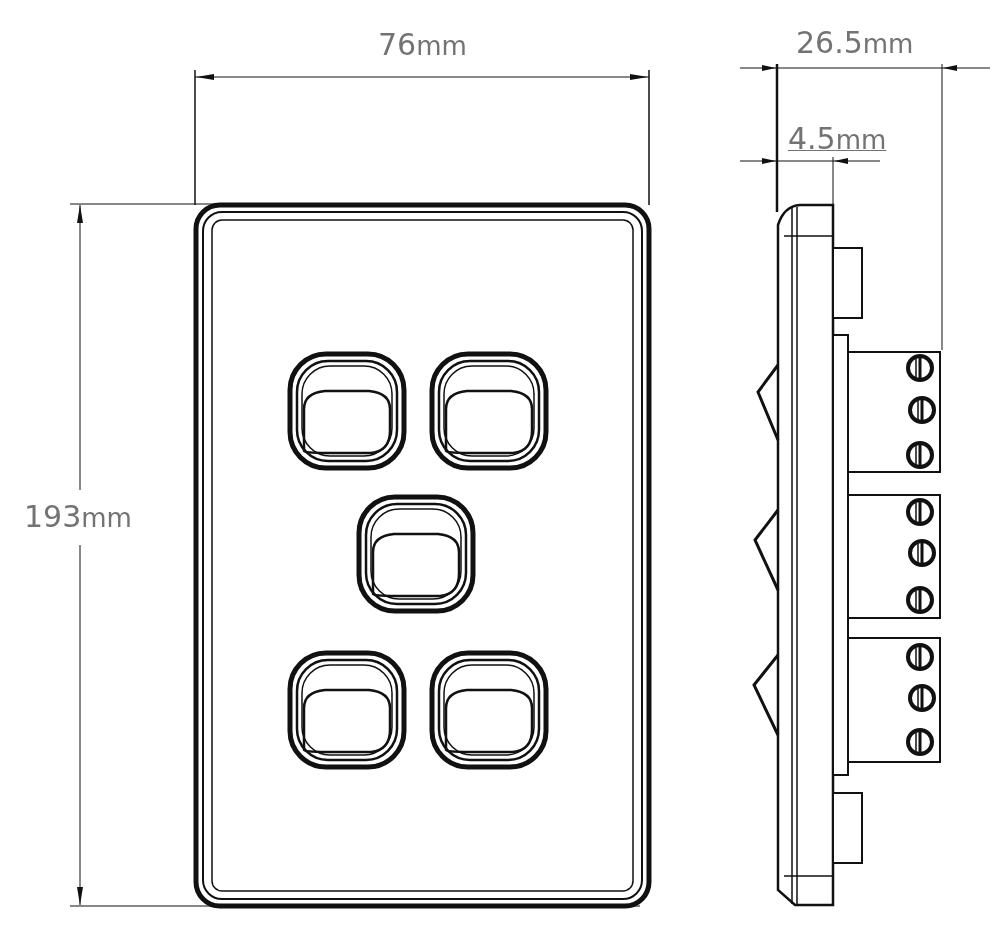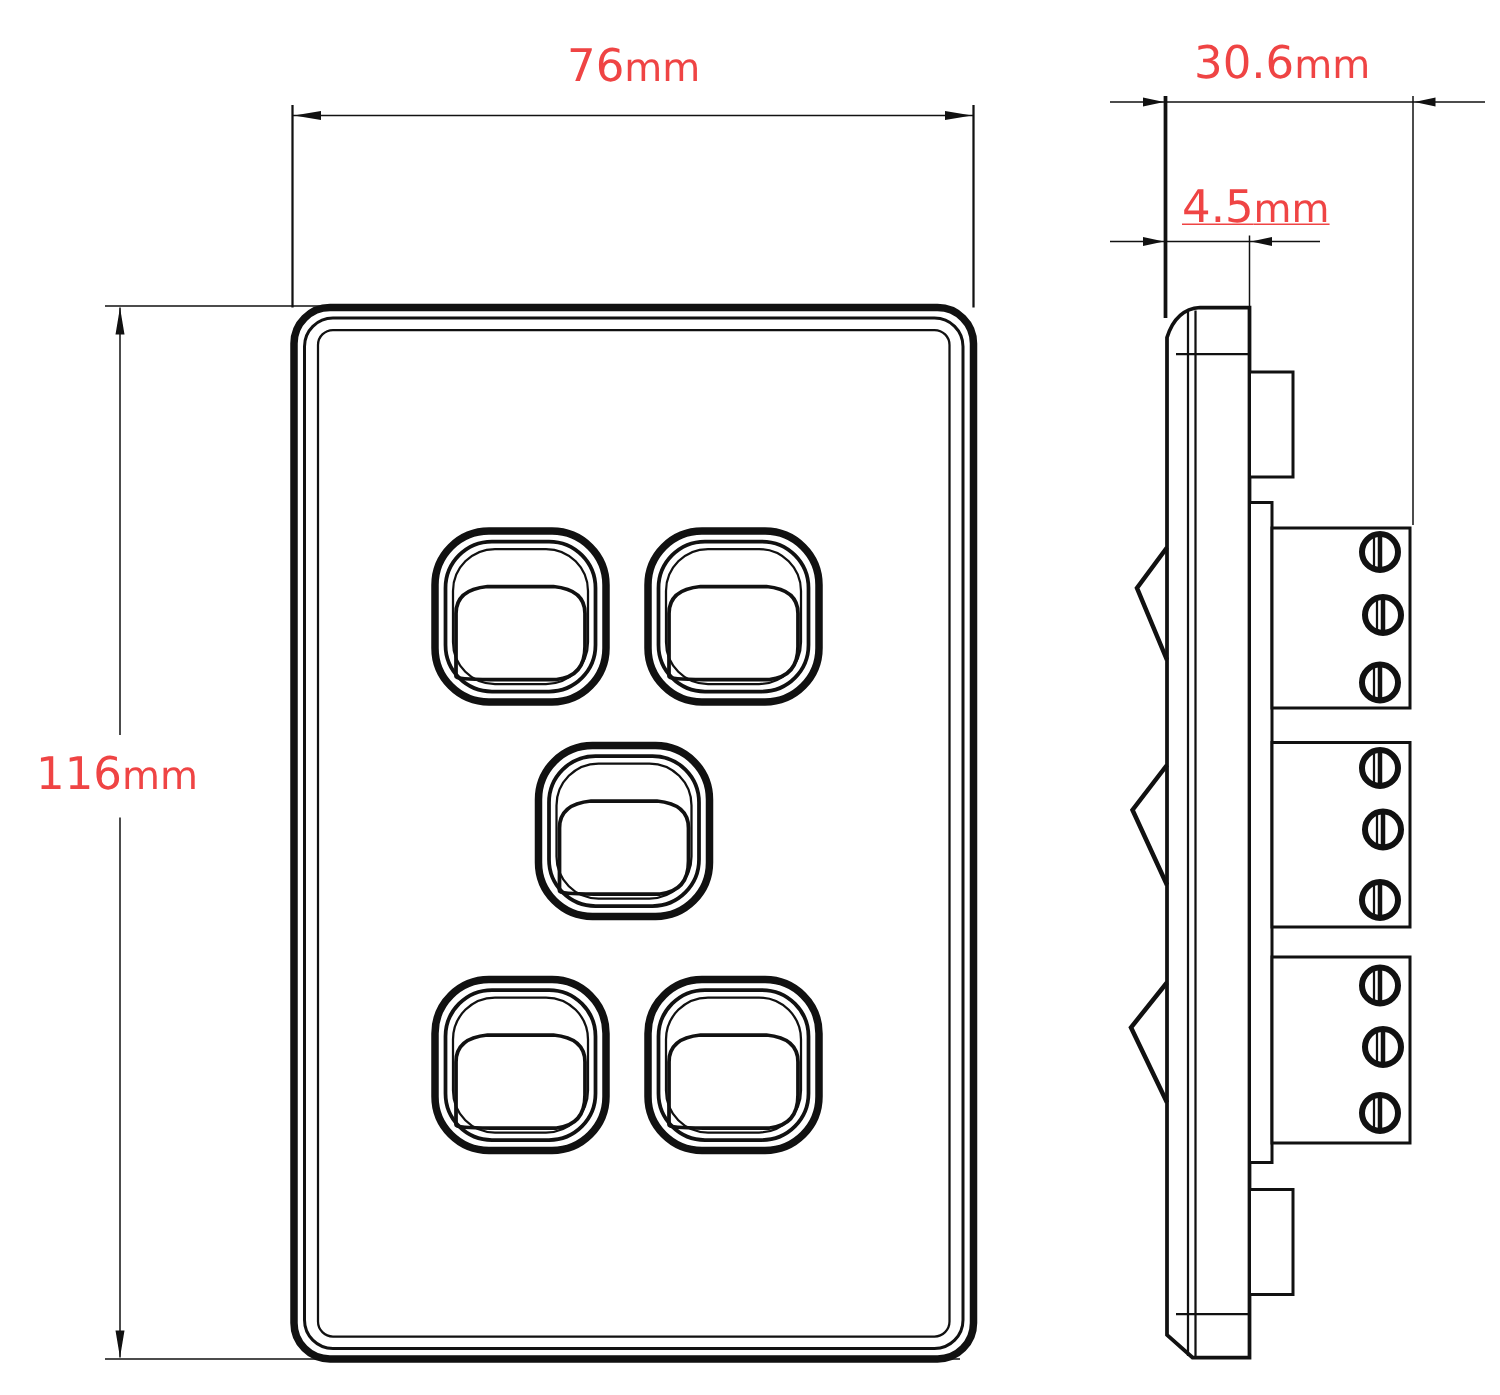--- a/index.html
+++ b/index.html
@@ -1,18 +1,18 @@
 <!DOCTYPE html>
 <html><head>
   <meta charset="utf-8">
   <style>
     html, body { margin: 0; padding: 0; background: #ffffff; }
     body { width: 1000px; height: 930px; position: relative; overflow: hidden; font-family: "DejaVu Sans", sans-serif; }
     svg { position: absolute; left: 0; top: 0; }
-    .dim-label { position: absolute; color: #ef4444; font-family: "DejaVu Sans", sans-serif; white-space: nowrap; line-height: 1; }
+    .dim-label { position: absolute; color: #737373; font-family: "DejaVu Sans", sans-serif; white-space: nowrap; line-height: 1; }
     .dim-label .num { font-size: 30px; }
     .dim-label .unit { font-size: 26px; }
   </style>
 </head>
 <body>
 
 <svg width="1000" height="930" viewBox="0 0 1000 930" xmlns="http://www.w3.org/2000/svg">
   <defs>
     <g id="rocker">
       <rect x="-57" y="-57" width="114" height="114" rx="36" fill="none" stroke="#111" stroke-width="5"></rect>
@@ -95,22 +95,22 @@
     <path d="M 778 510 L 755 540 L 778 590" fill="none" stroke="#111" stroke-width="3"></path>
     <path d="M 778 655 L 754 685 L 778 735" fill="none" stroke="#111" stroke-width="3"></path>
   </g>
 </svg>
 
 <div class="dim-label" style="left:378px; top:30px;">
   <span class="num">76</span><span class="unit">mm</span>
 </div>
 
 <div class="dim-label" style="left:24px; top:502px; background:#fff;">
-  <span class="num">116</span><span class="unit">mm</span>
+  <span class="num">193</span><span class="unit">mm</span>
 </div>
 
 <div class="dim-label" style="left:796px; top:28px;">
-  <span class="num">30.6</span><span class="unit">mm</span>
+  <span class="num">26.5</span><span class="unit">mm</span>
 </div>
 
 <div class="dim-label" style="left:788px; top:124px;text-decoration:underline;">
   <span class="num">4.5</span><span class="unit">mm</span>
 </div>
 
 </body></html>

